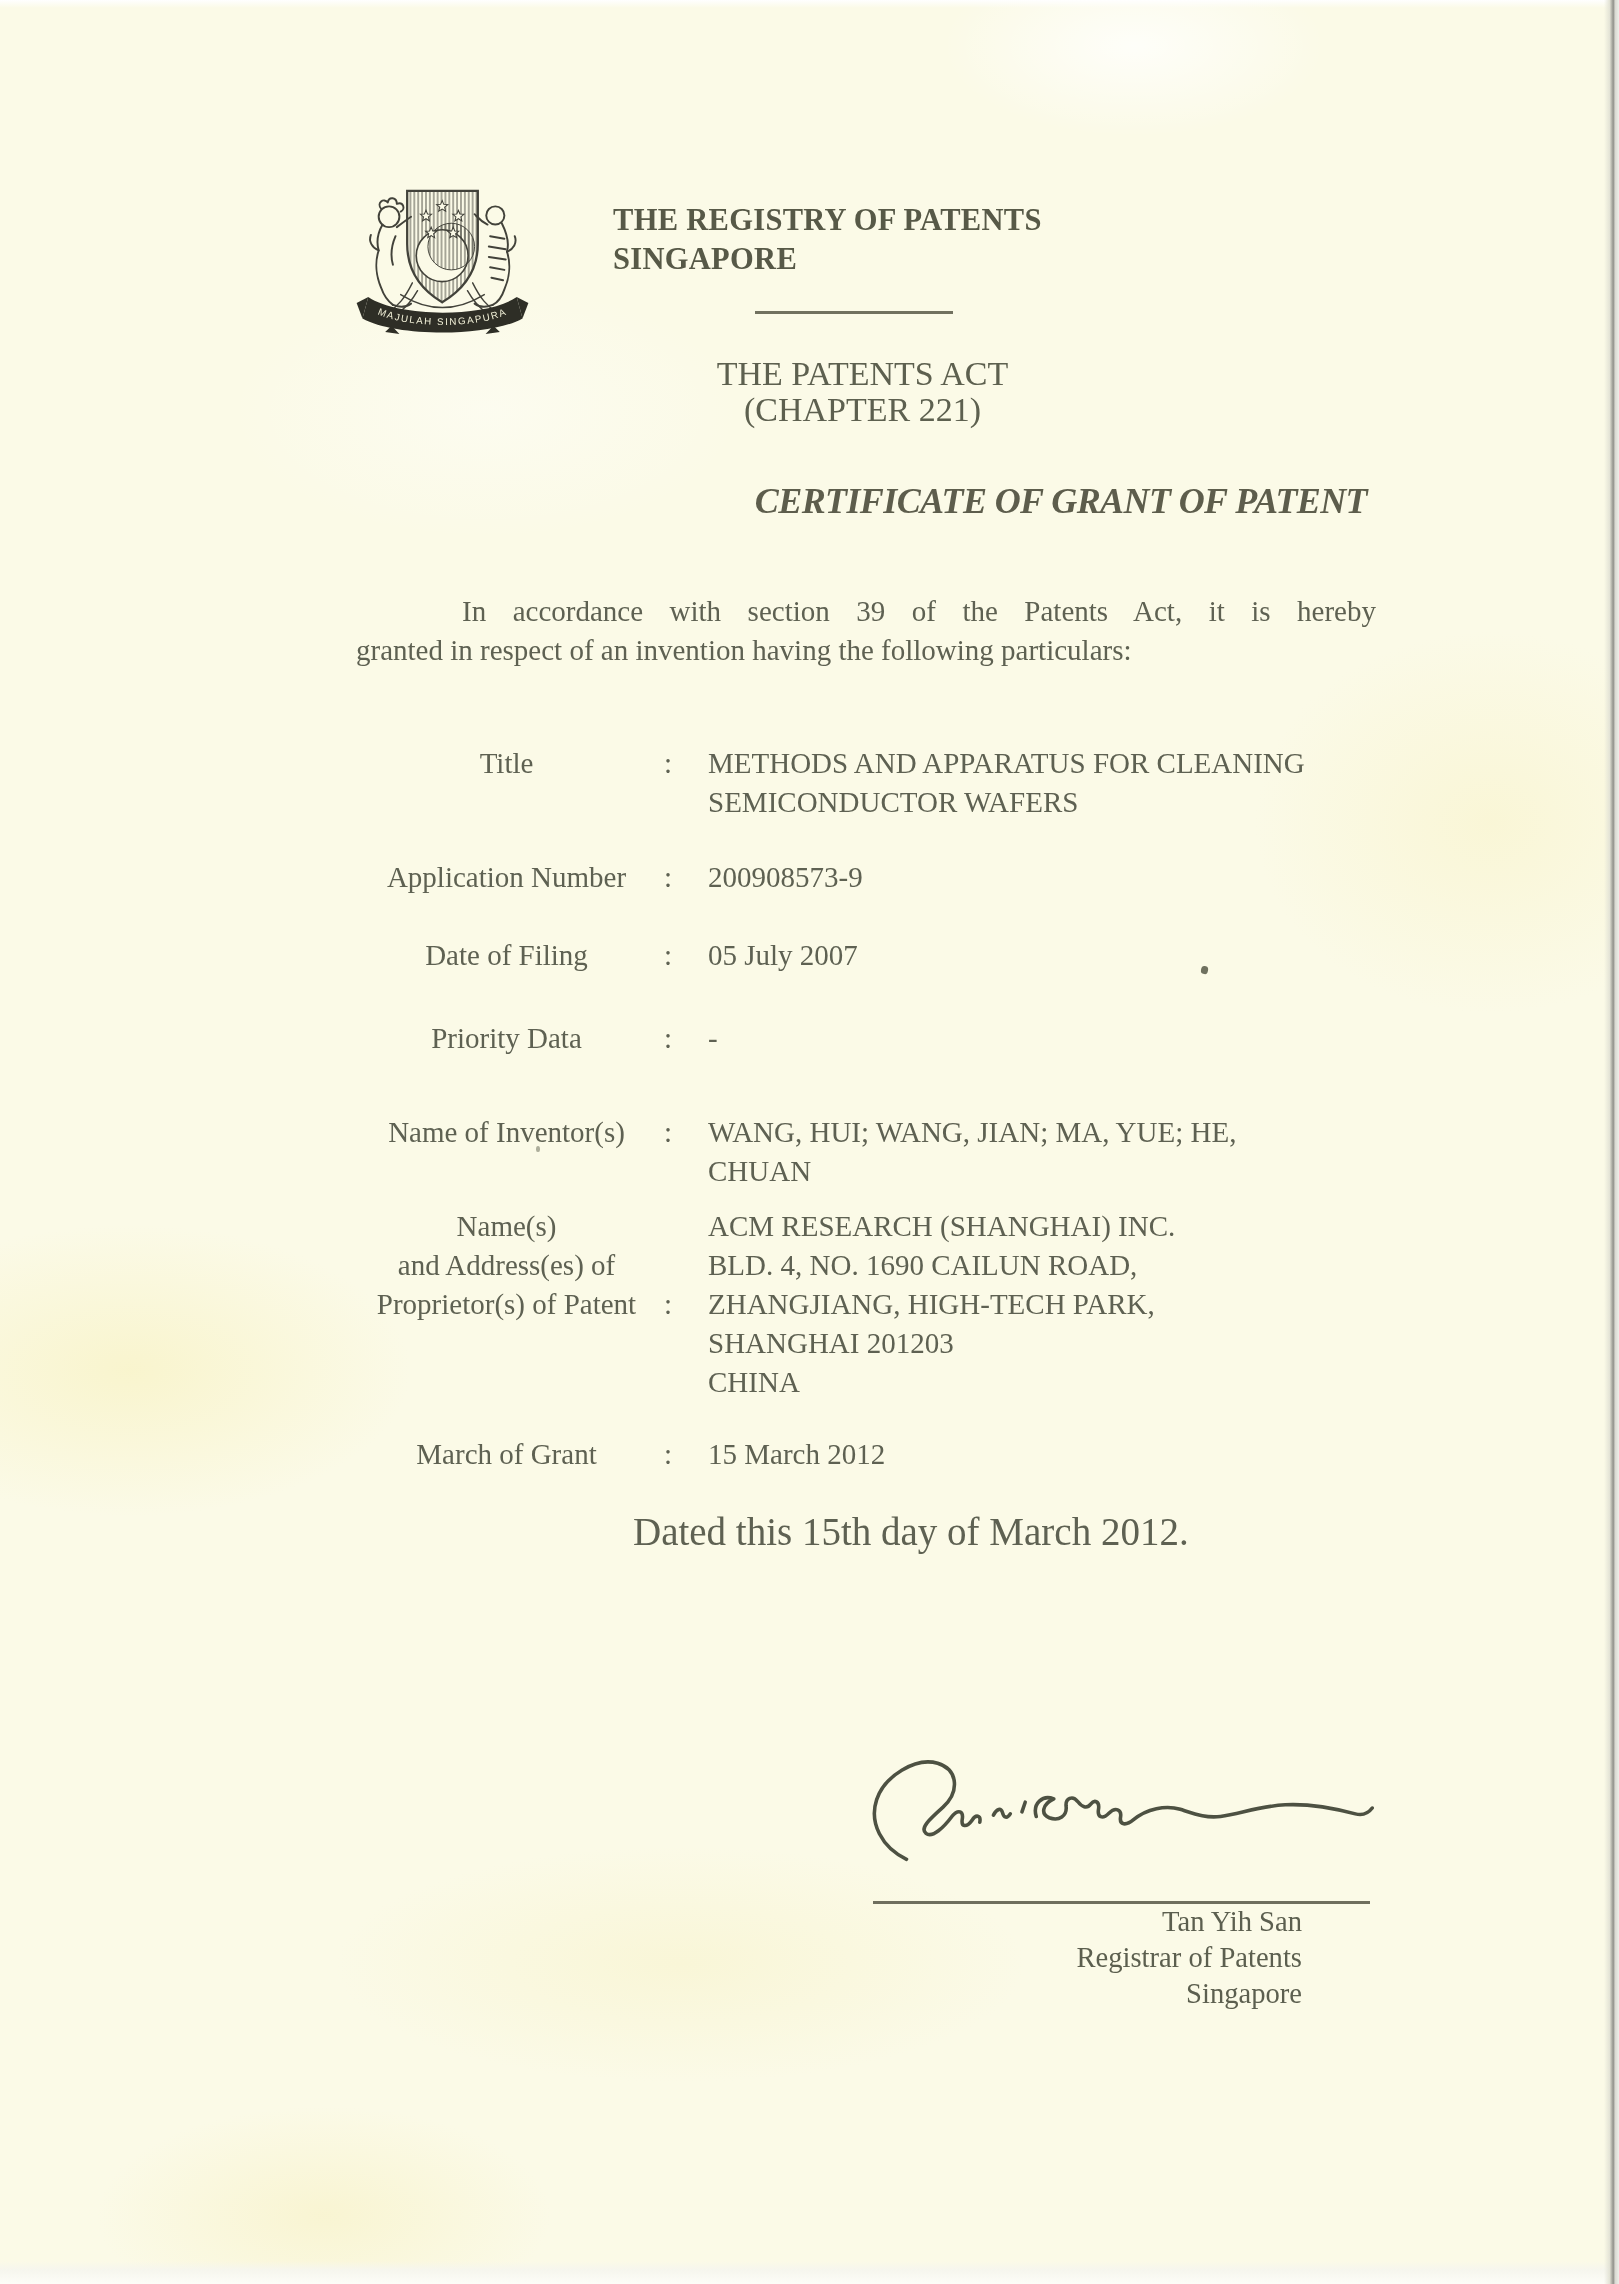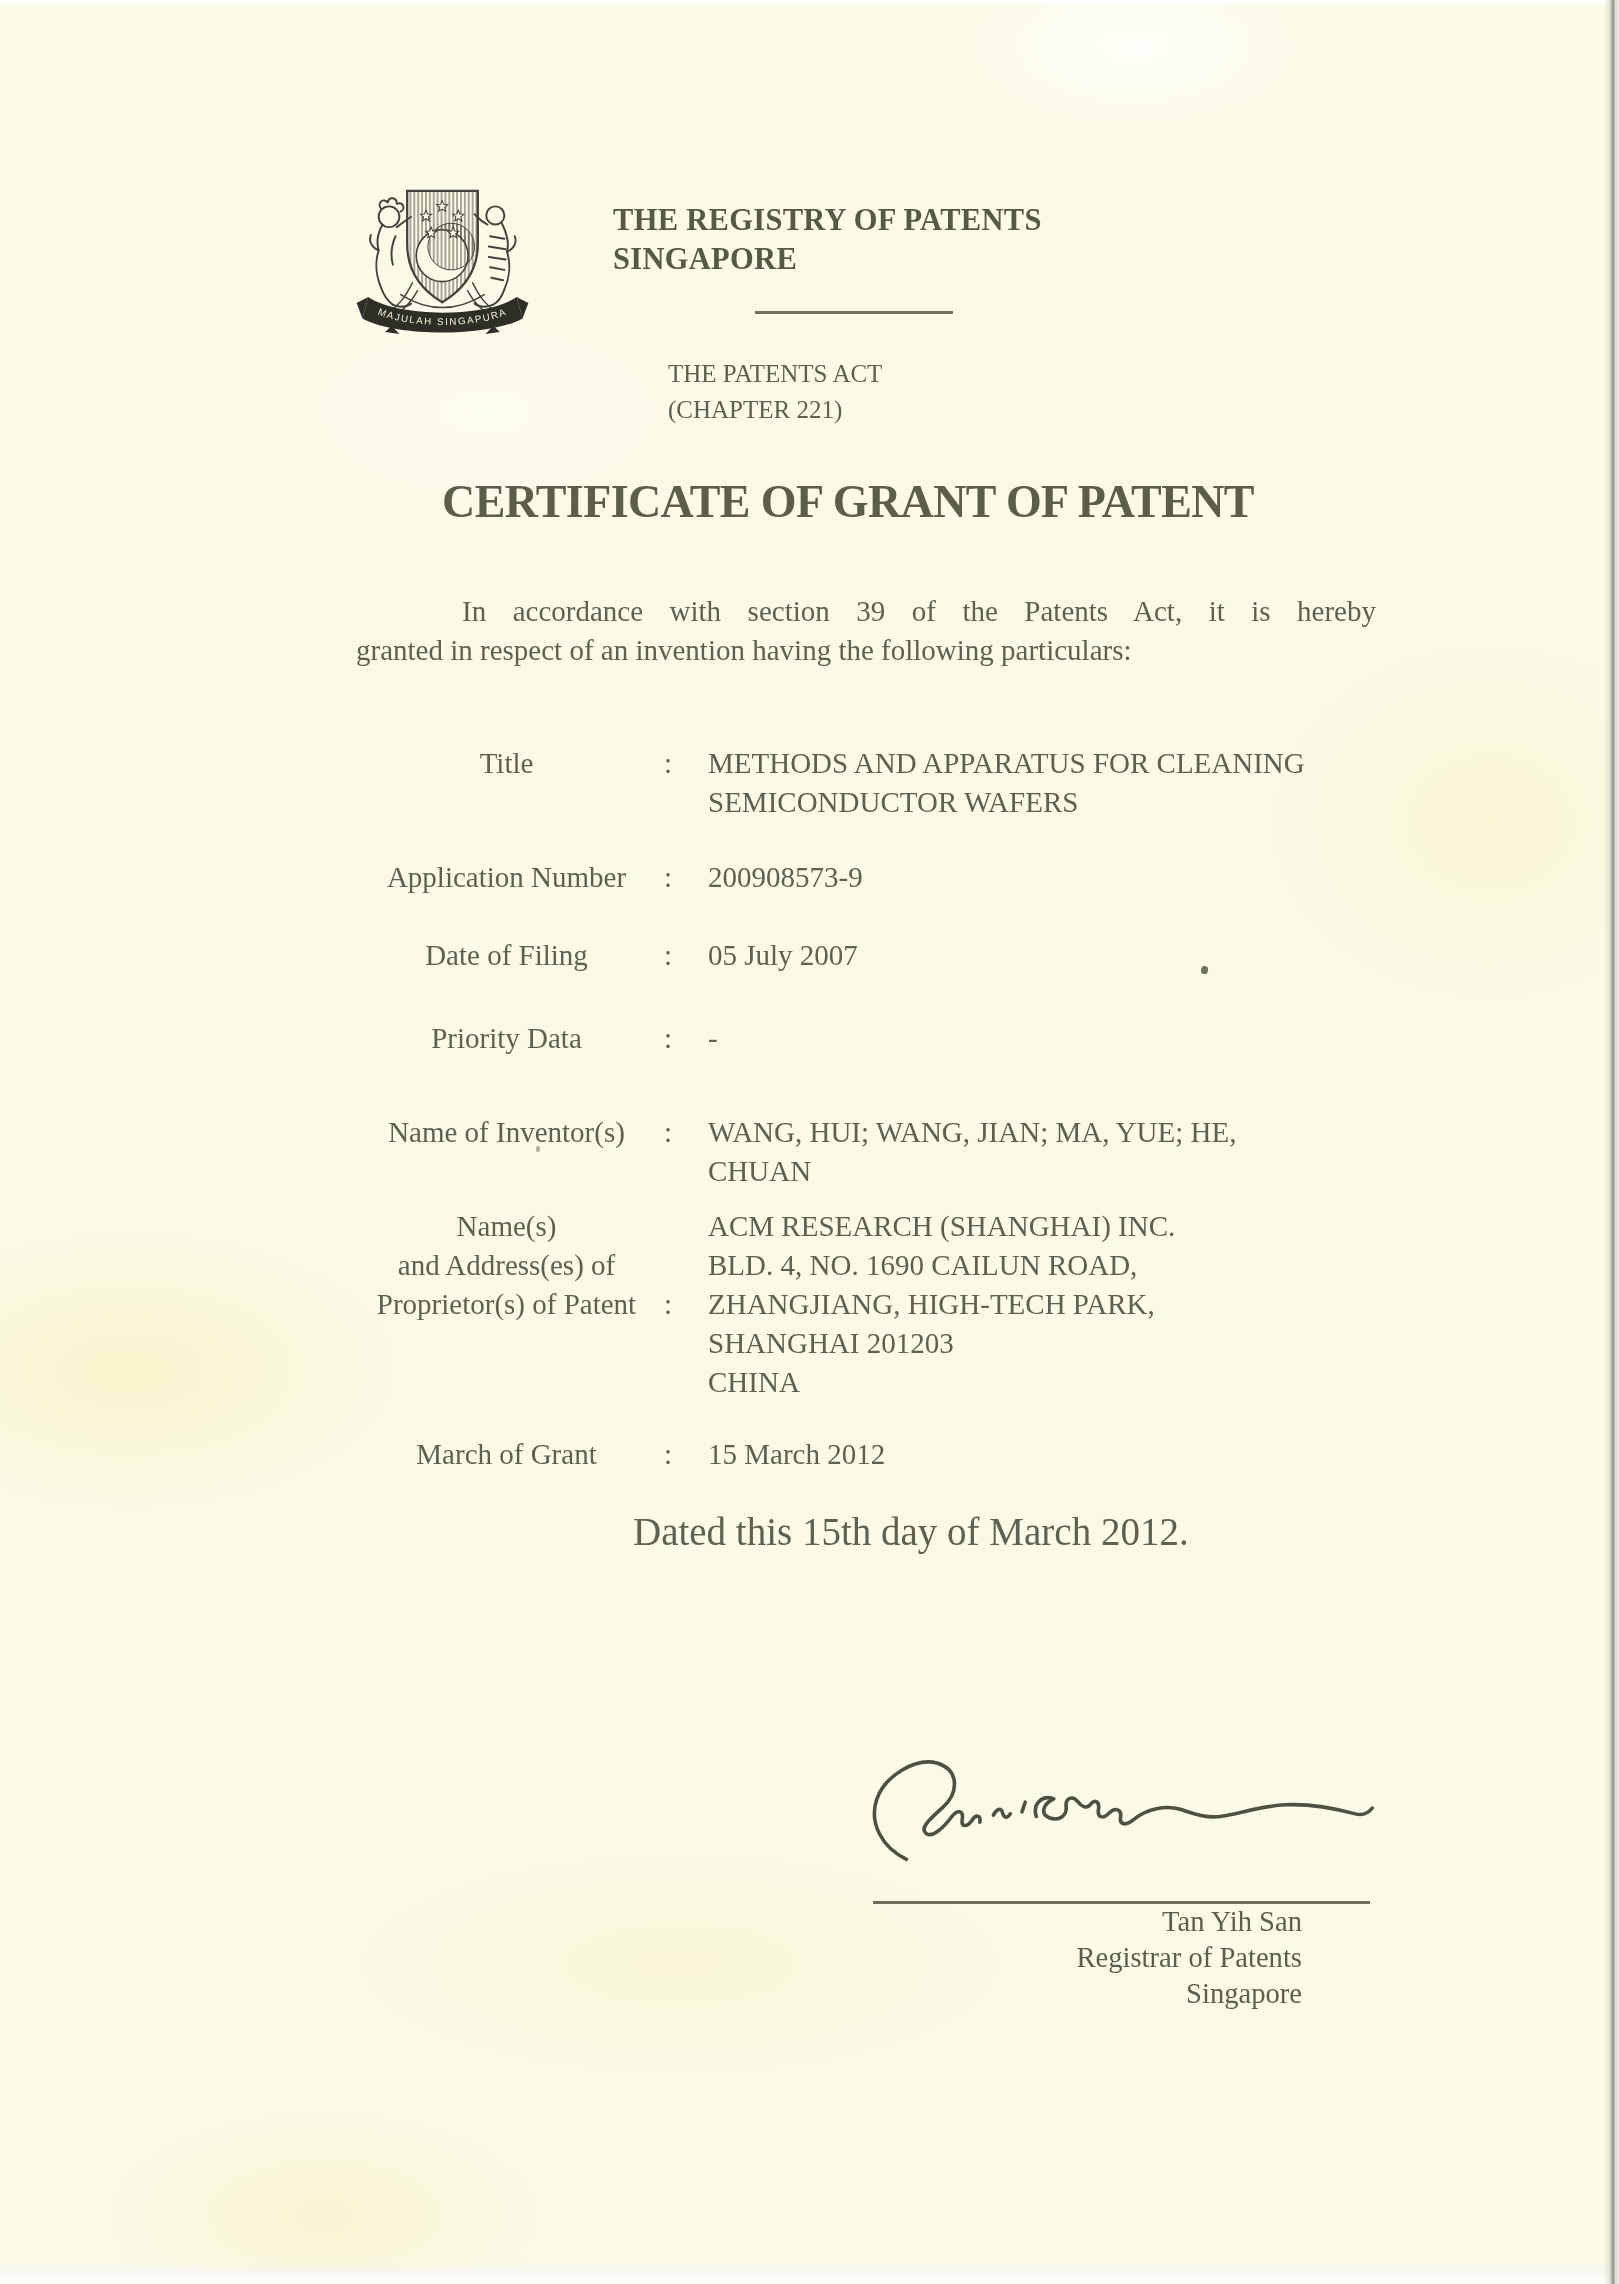--- a/index.html
+++ b/index.html
@@ -26,24 +26,24 @@
     background:linear-gradient(to bottom,#ffffff,rgba(255,255,255,0));}
   #bottom-band{left:0;top:2261px;width:1620px;height:23.4px;
     background:linear-gradient(to bottom,rgba(255,255,255,0),#f6f6ee 40%,#fdfdf8);}
   #right-edge{left:1604px;top:0;width:15.6px;height:2284px;
     background:linear-gradient(to right,rgba(251,250,231,0),#e3e3d6 35%,#90908a 58%,#d9d9d2 70%,#f4f4ef);}
 
   
   #registry{left:613px;top:201px;width:500px;text-align:left;
     font-weight:bold;font-size:30.5px;line-height:39px;color:#575947;letter-spacing:0.3px;}
   #divider{left:755px;top:311px;width:198px;height:3.2px;background:#71715f;}
-  #act{left:668px;top:356px;width:389px;text-align:left;
-    font-size:25px;line-height:36px;color:#5d604f;}
-  #main-title{left:329px;top:479px;width:1038px;text-align:center;
-    font-weight:bold;font-size:46px;line-height:45px;letter-spacing:-0.6px;color:#5d5d4c;}
+  #act{left:668px;top:356px;width:389px;text-align:center;
+    font-size:34px;line-height:36px;color:#5d604f;}
+  #main-title{left:329px;top:479px;width:1038px;text-align:right;
+    font-weight:bold;font-size:36px;line-height:45px;letter-spacing:-0.6px;color:#5d5d4c;font-style:italic;}
 
   
   #intro{left:356px;top:592px;width:1020px;font-size:29px;line-height:39px;}
   #intro .j{text-align:justify;text-align-last:justify;}
   #intro .first{padding-left:106px;}
 
   
   .row{left:354px;width:1064px;font-size:29px;line-height:39px;}
   .row .label{position:absolute;left:0;top:0;width:305px;text-align:center;}
   .row .colon{position:absolute;left:310px;top:0;}

